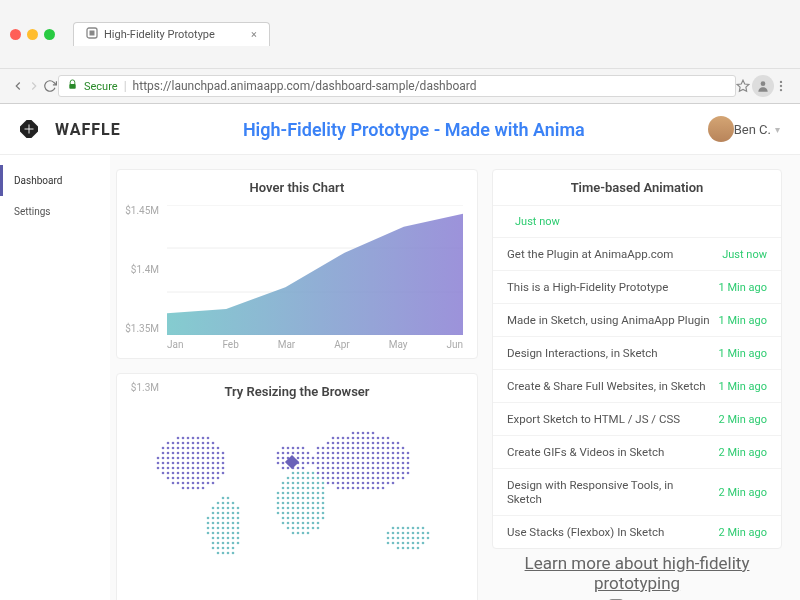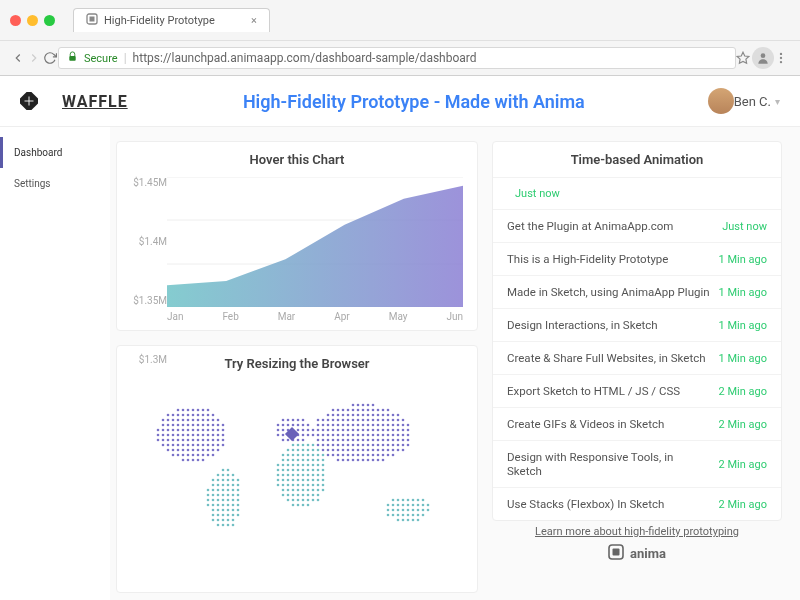--- a/index.html
+++ b/index.html
@@ -1,37 +1,37 @@
 <!DOCTYPE html>
 <html><head>
 <meta charset="utf-8">
 <style>
 * { margin: 0; padding: 0; box-sizing: border-box; font-family: -apple-system, BlinkMacSystemFont, "Segoe UI", Roboto, sans-serif; }
 body { background: #fff; width: 800px; height: 600px; overflow: hidden; }
 
 
 .browser-chrome { background: #f5f5f5; border-bottom: 1px solid #d0d0d0; }
-.window-controls { display: flex; align-items: center; padding: 8px 10px; gap: 6px; }
+.window-controls { display: flex; align-items: center; padding: 22px 10px; gap: 6px; }
 .dot { width: 11px; height: 11px; border-radius: 50%; }
 .dot-red { background: #ff5f57; }
 .dot-yellow { background: #ffbd2e; }
 .dot-green { background: #28ca42; }
 .tab { background: #fff; border: 1px solid #d0d0d0; border-bottom: none; border-radius: 4px 4px 0 0; padding: 4px 12px; margin-left: 12px; display: flex; align-items: center; gap: 6px; font-size: 11px; color: #555; }
 .tab-close { color: #888; margin-left: 30px; }
 .addr-bar { display: flex; align-items: center; padding: 6px 10px; border-top: 1px solid #e0e0e0; }
 .nav-btn { width: 16px; height: 16px; display: flex; align-items: center; justify-content: center; color: #777; }
 .url-box { flex: 1; background: #fff; border: 1px solid #d8d8d8; border-radius: 3px; padding: 3px 8px; font-size: 12px; color: #666; display: flex; align-items: center; gap: 6px; }
 .secure { color: #2a8a2a; font-size: 11px; }
 .lock { color: #2a8a2a; }
 .chrome-icon { width: 16px; height: 16px; color: #888; }
 .user-circle { width: 22px; height: 22px; border-radius: 50%; background: #ddd; display:flex;align-items:center;justify-content:center;color:#888;}
 
 
 .app-header { display: flex; align-items: center; padding: 12px 20px; border-bottom: 1px solid #eee; }
-.logo { display: flex; align-items: center; gap: 24px; font-weight: 700; font-size: 16px; color: #333; letter-spacing: 1px; width: 100px; text-decoration: underline;}
+.logo { display: flex; align-items: center; gap: 17px; font-weight: 700; font-size: 16px; color: #333; letter-spacing: 1px; width: 100px;}
 .logo-icon { width: 18px; height: 18px; }
 .page-title { flex: 1; text-align: center; font-size: 18px; font-weight: 600; color: #3b82f6; }
 .user-menu { display: flex; align-items: center; font-size: 13px; color: #555; }
 .avatar { width: 26px; height: 26px; border-radius: 50%; background: linear-gradient(#d4a574,#b8845a); }
 .chev { color: #bbb; font-size: 10px; margin-left: 4px; }
 
 
 .app-body { display: flex; height: calc(100% - 120px); }
 .sidebar { width: 110px; padding-top: 10px; }
 .sidebar-item { padding: 10px 14px; font-size: 10px; color: #555; cursor: pointer; }
@@ -39,35 +39,35 @@
 .main { flex: 1; display: flex; gap: 14px; padding: 14px 18px 14px 6px; background: #fafafa; }
 .col-left { flex: 1; display: flex; flex-direction: column; gap: 14px; }
 .col-right { width: 290px; display: flex; flex-direction: column; gap: 0; }
 
 .card { background: #fff; border: 1px solid #eee; border-radius: 4px; }
 .card-title { text-align: center; font-size: 13px; font-weight: 600; color: #444; padding: 10px; }
 
 
 .chart-card { padding-bottom: 8px; }
 .chart-area { position: relative; height: 130px; padding: 0 14px 0 50px; }
-.y-labels { position: absolute; left: 12px; top: 0; height: 100%; display: flex; flex-direction: column; justify-content: space-between; font-size: 10px; color: #aaa; text-align: right; width: 38px; gap: 48px; }
+.y-labels { position: absolute; left: 4px; top: 0; height: 100%; display: flex; flex-direction: column; justify-content: space-between; font-size: 10px; color: #aaa; text-align: right; width: 38px; gap: 48px; }
 .chart-svg { width: 100%; height: 100%; }
 .x-labels { display: flex; justify-content: space-between; padding: 4px 14px 0 50px; font-size: 10px; color: #aaa; }
 
 
 .map-card { flex: 1; }
 .map-body { padding: 0 14px 14px; height: 180px; display:flex; align-items:center; justify-content:center; }
 
 
 .list-card { }
 .list-body { }
 .list-row { display: flex; justify-content: space-between; align-items: center; padding: 9px 14px; border-top: 1px solid #f2f2f2; font-size: 11.5px; color: #555; }
 .list-time { color: #2ecc71; font-size: 11px; white-space: nowrap; margin-left: 8px;}
 
-.learn-link { text-align: center; font-size: 11px; color: #666; text-decoration: underline; margin-top: 4px; }
+.learn-link { text-align: center; font-size: 17px; color: #666; text-decoration: underline; margin-top: 4px; }
 .anima-brand { display:flex;align-items:center;justify-content:center;gap:6px;font-size:13px;color:#666;font-weight:700;margin-top:6px;}
 
 </style>
 </head>
 <body>
 
 <div class="browser-chrome">
   <div class="window-controls">
     <div class="dot dot-red"></div>
     <div class="dot dot-yellow"></div>

